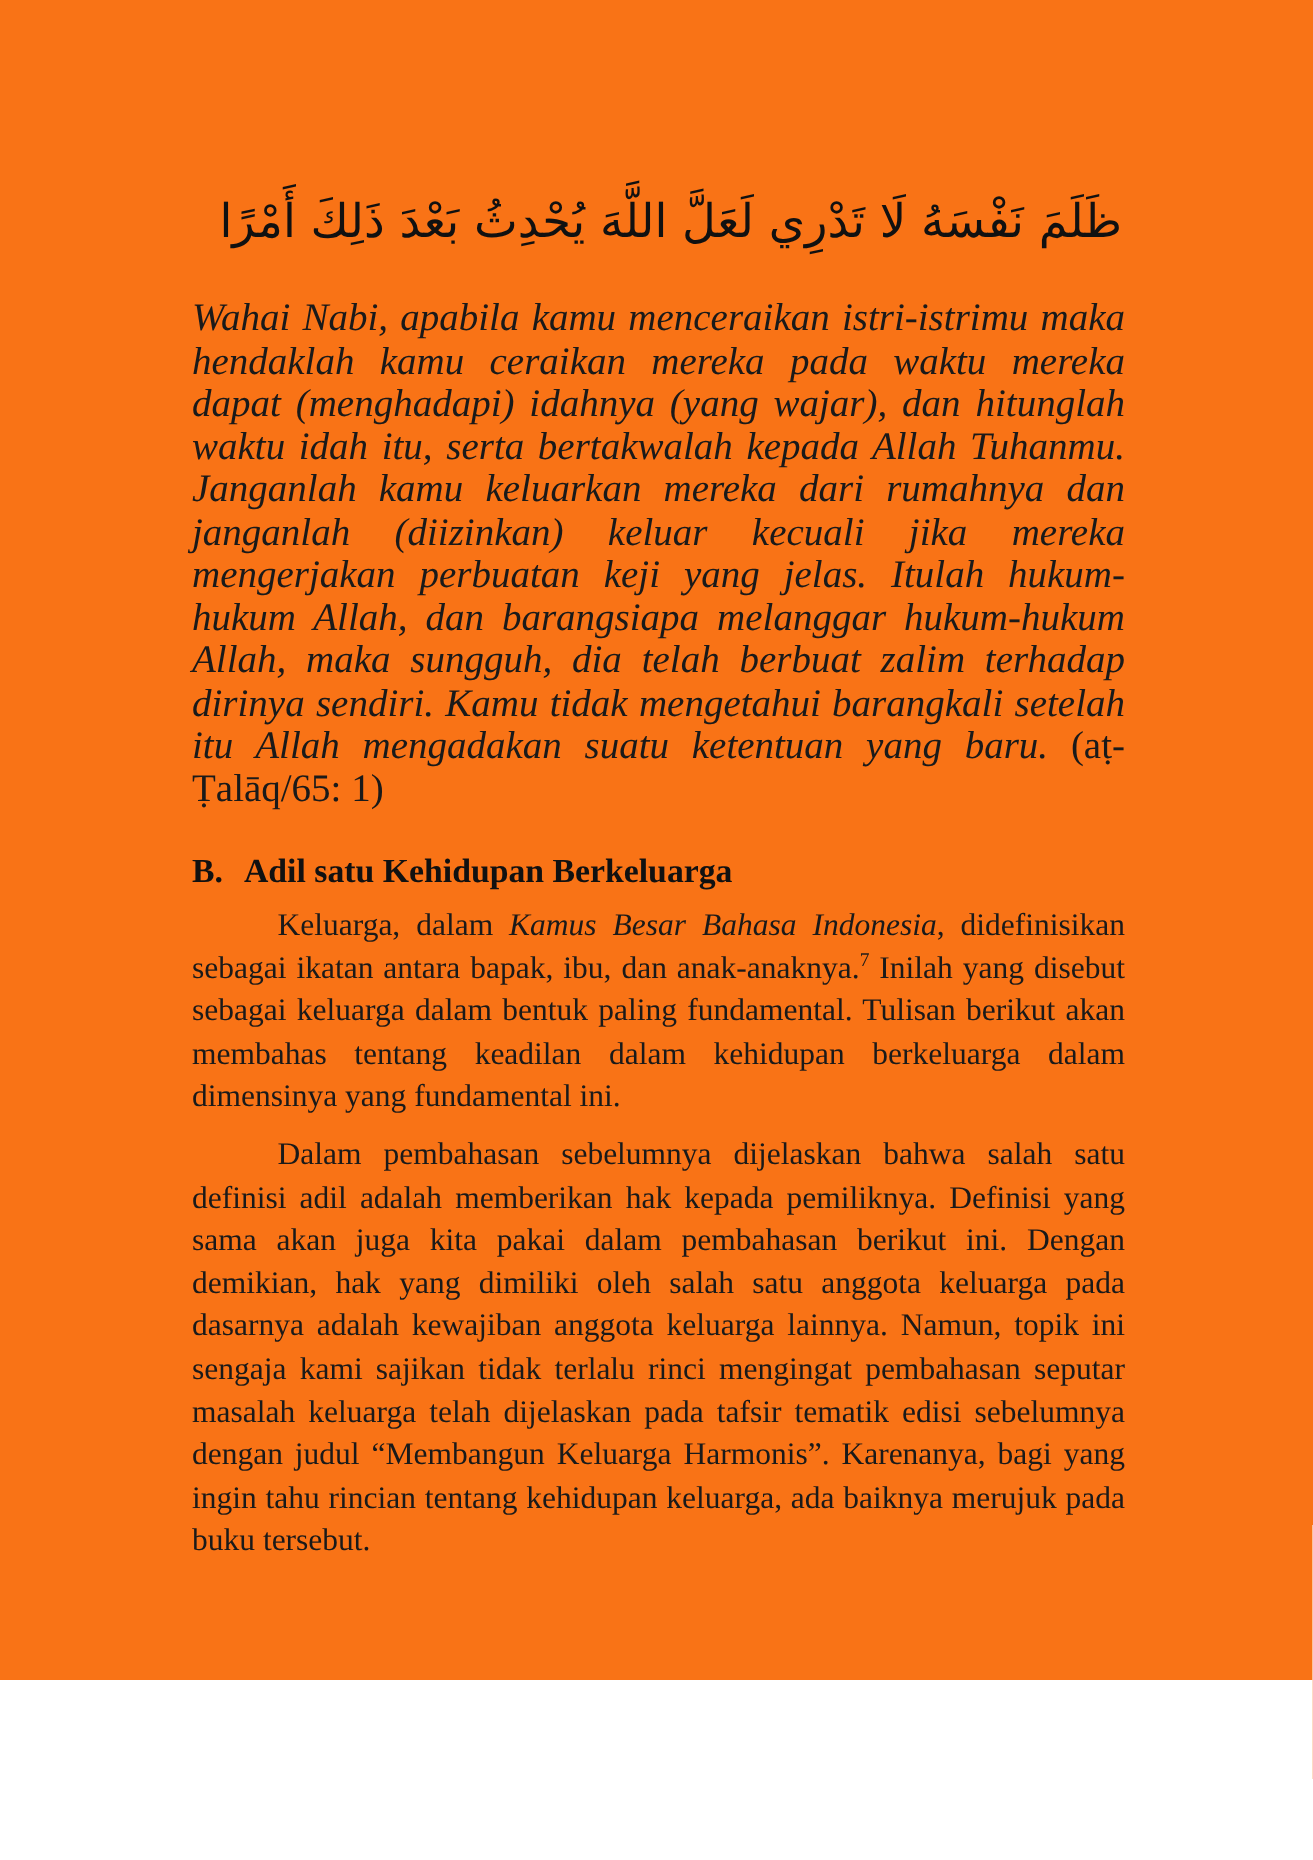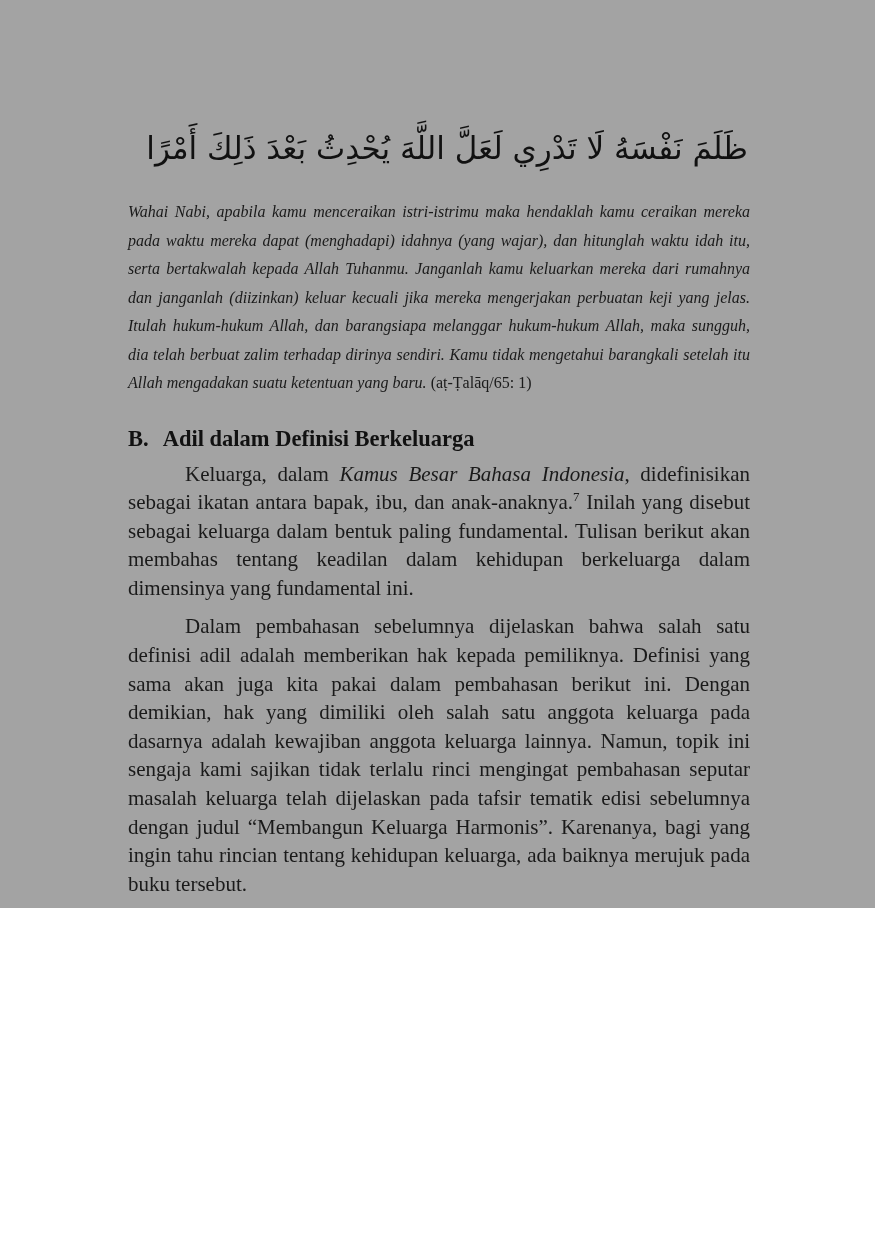--- a/index.html
+++ b/index.html
@@ -10,22 +10,22 @@
   body {
     width: 875px;
     height: 1240px;
     font-family: "Liberation Serif", serif;
     color: #1a1a1a;
     -webkit-font-smoothing: antialiased;
   }
   .page {
     position: relative;
     width: 875px;
-    height: 908px;
-    background: #a3a3a3;
+    height: 1120px;
+    background: #f97316;
     overflow: hidden;
     text-decoration: underline;
   }
   .content {
     position: absolute;
     left: 128px;
     top: 0;
     width: 622px;
     padding-top: 116px;
   }
@@ -34,21 +34,21 @@
     text-align: right;
     font-family: "DejaVu Sans", sans-serif;
     font-size: 31px;
     line-height: 64px;
     color: #111111;
     padding-right: 2px;
   }
   .quote {
     margin: 18px 0 0 0;
     font-style: italic;
-    font-size: 16px;
+    font-size: 26px;
     line-height: 28.5px;
     text-align: justify;
     color: #1a1a1a;
   }
   .quote .citation {
     font-style: normal;
   }
   p.body {
     margin: 10px 0 0 0;
     font-size: 21px;
@@ -97,21 +97,21 @@
 <body>
 
 <div class="page">
   <div class="content">
 
     <div class="arabic">ظَلَمَ نَفْسَهُ لَا تَدْرِي لَعَلَّ اللَّهَ يُحْدِثُ بَعْدَ ذَلِكَ أَمْرًا</div>
 
     <p class="quote"><span>Wahai Nabi, apabila kamu menceraikan istri-istrimu maka hendaklah kamu ceraikan mereka pada waktu mereka dapat (menghadapi) idahnya (yang wajar), dan hitunglah waktu idah itu, serta bertakwalah kepada Allah Tuhanmu. Janganlah kamu keluarkan mereka dari rumahnya dan janganlah (diizinkan) keluar kecuali jika mereka mengerjakan perbuatan keji yang jelas. Itulah hukum-hukum Allah, dan barangsiapa melanggar hukum-hukum Allah, maka sungguh, dia telah berbuat zalim terhadap dirinya sendiri. Kamu tidak mengetahui barangkali setelah itu Allah mengadakan suatu ketentuan yang baru.</span> <span class="citation">(aṭ-Ṭalāq/65: 1)</span></p>
 
 
-    <h2 class="heading"><span class="hlabel">B.</span><span>Adil dalam Definisi Berkeluarga</span></h2>
+    <h2 class="heading"><span class="hlabel">B.</span><span>Adil satu Kehidupan Berkeluarga</span></h2>
 
     <p class="body flush"><span>Keluarga, dalam </span><span class="italic-title">Kamus Besar Bahasa Indonesia</span><span>, didefinisikan sebagai ikatan antara bapak, ibu, dan anak-anaknya.</span><sup class="footnote">7</sup><span> Inilah yang disebut sebagai keluarga dalam bentuk paling fundamental. Tulisan berikut akan membahas tentang keadilan dalam kehidupan berkeluarga dalam dimensinya yang fundamental ini.</span></p>
 
     <p class="body">Dalam pembahasan sebelumnya dijelaskan bahwa salah satu definisi adil adalah memberikan hak kepada pemiliknya. Definisi yang sama akan juga kita pakai dalam pembahasan berikut ini. Dengan demikian, hak yang dimiliki oleh salah satu anggota keluarga pada dasarnya adalah kewajiban anggota keluarga lainnya. Namun, topik ini sengaja kami sajikan tidak terlalu rinci mengingat pembahasan seputar masalah keluarga telah dijelaskan pada tafsir tematik edisi sebelumnya dengan judul “Membangun Keluarga Harmonis”. Karenanya, bagi yang ingin tahu rincian tentang kehidupan keluarga, ada baiknya merujuk pada buku tersebut.</p>
 
   </div>
 
   <div class="footer">
     <span class="pagenum">228</span>
     <span class="running-title">Tuhanmu dalam Kehidupan</span>

